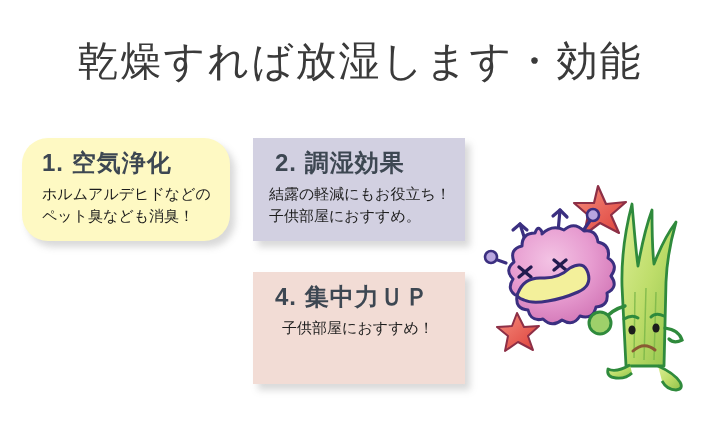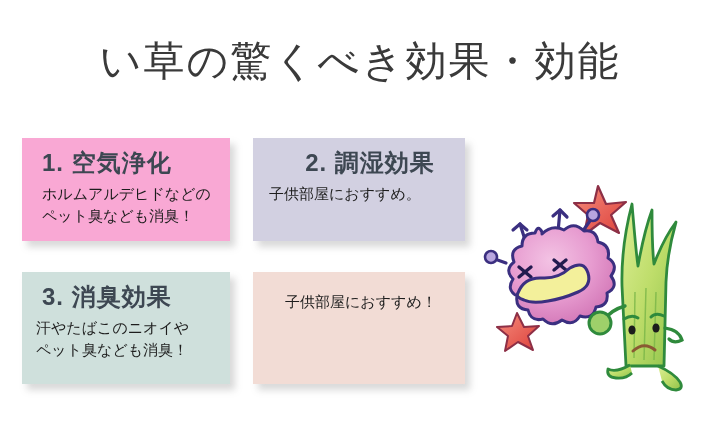--- a/index.html
+++ b/index.html
@@ -38,95 +38,90 @@
     white-space: nowrap;
   }
 
   
   .card {
     position: absolute;
     box-sizing: border-box;
     box-shadow: 5px 6px 7px rgba(120,120,120,0.28);
     padding-top: 12px;
   }
-  .card-1 { left: 22px;  top: 138px; width: 208px; height: 103px; background: #f9a8d4; }
+  .card-1 { left: 22px;  top: 138px; width: 208px; height: 103px; background: #fef9c3; border-radius: 26px; }
   .card-2 { left: 253px; top: 138px; width: 212px; height: 103px; background: #d2d0e1; }
   .card-3 { left: 22px;  top: 272px; width: 208px; height: 112px; background: #cfe0dc; }
   .card-4 { left: 253px; top: 272px; width: 212px; height: 112px; background: #f2dcd5; }
 
   .card-heading {
     font-family: "Liberation Sans", "DejaVu Sans", sans-serif;
     font-weight: bold;
     font-size: 24px;
     color: #3d4752;
     line-height: 1.1;
     white-space: nowrap;
     letter-spacing: 1px;
   }
   .card-1 .card-heading { padding-left: 20px; }
-  .card-2 .card-heading { padding-left: 22px; text-align: center; }
+  .card-2 .card-heading { padding-left: 22px; }
   .card-3 .card-heading { padding-left: 20px; }
   .card-4 .card-heading { padding-left: 22px; }
 
   .card-body {
     font-family: "Liberation Sans", "DejaVu Sans", sans-serif;
     font-size: 15px;
     color: #1d1d1d;
     line-height: 1.42;
     margin-top: 7px;
     white-space: nowrap;
   }
   .card-body .line { display: block; }
 
   .card-1 .card-body { padding-left: 20px; }
   .card-2 .card-body { padding-left: 16px; }
   .card-3 .card-body { padding-left: 14px; }
-  .card-4 .card-body { padding-left: 32px; padding-right: 14px; }
+  .card-4 .card-body { padding-left: 12px; text-align: center; padding-right: 14px; }
 
   
   .illustration {
     position: absolute;
     left: 480px;
     top: 180px;
     width: 230px;
     height: 215px;
   }
   .illustration svg { display: block; }
 </style>
 </head>
 <body>
 
 <div id="infographic">
 
-  <div class="title">い草の驚くべき効果・効能</div>
+  <div class="title">乾燥すれば放湿します・効能</div>
 
   <div class="card card-1">
     <div class="card-heading">1.  空気浄化</div>
     <div class="card-body">
       <span class="line">ホルムアルデヒドなどの</span>
       <span class="line">ペット臭なども消臭！</span>
     </div>
   </div>
 
   <div class="card card-2">
     <div class="card-heading">2.  調湿効果</div>
     <div class="card-body">
+      <span class="line">結露の軽減にもお役立ち！</span>
       <span class="line">子供部屋におすすめ。</span>
     </div>
   </div>
 
-  <div class="card card-3">
-    <div class="card-heading">3.  消臭効果</div>
-    <div class="card-body">
-      <span class="line">汗やたばこのニオイや</span>
-      <span class="line">ペット臭なども消臭！</span>
-    </div>
-  </div>
 
   <div class="card card-4">
+    <div class="card-heading">4. 集中力ＵＰ</div>
     <div class="card-body">
       <span class="line">子供部屋におすすめ！</span>
     </div>
   </div>
 
   <div class="illustration">
     <svg width="230" height="215" viewBox="0 0 230 215" xmlns="http://www.w3.org/2000/svg">
       <defs>
         <radialGradient id="germGrad" cx="40%" cy="35%" r="70%">
           <stop offset="0%" stop-color="#f3c3e4"></stop>

